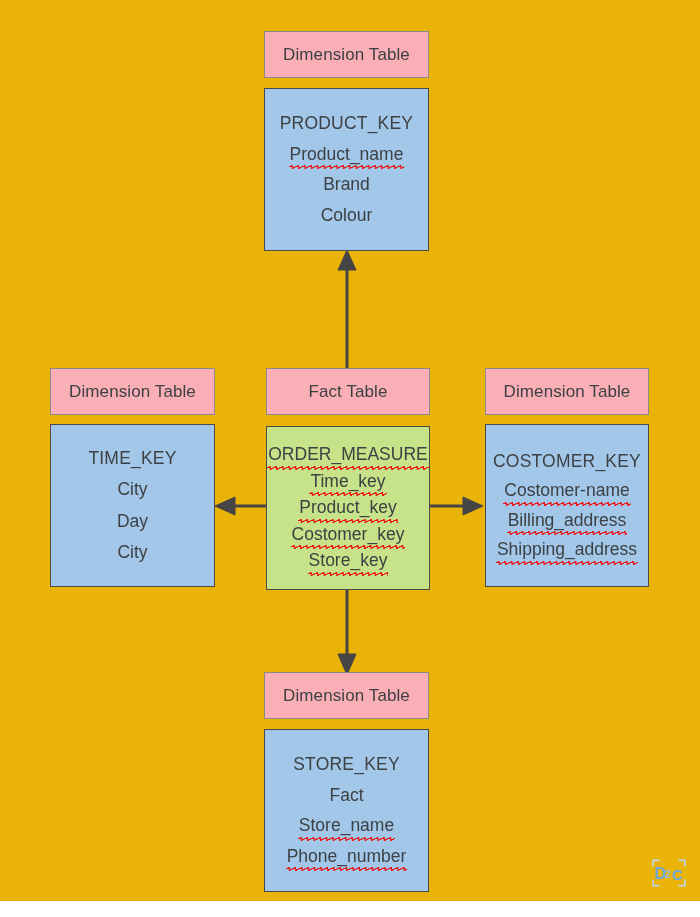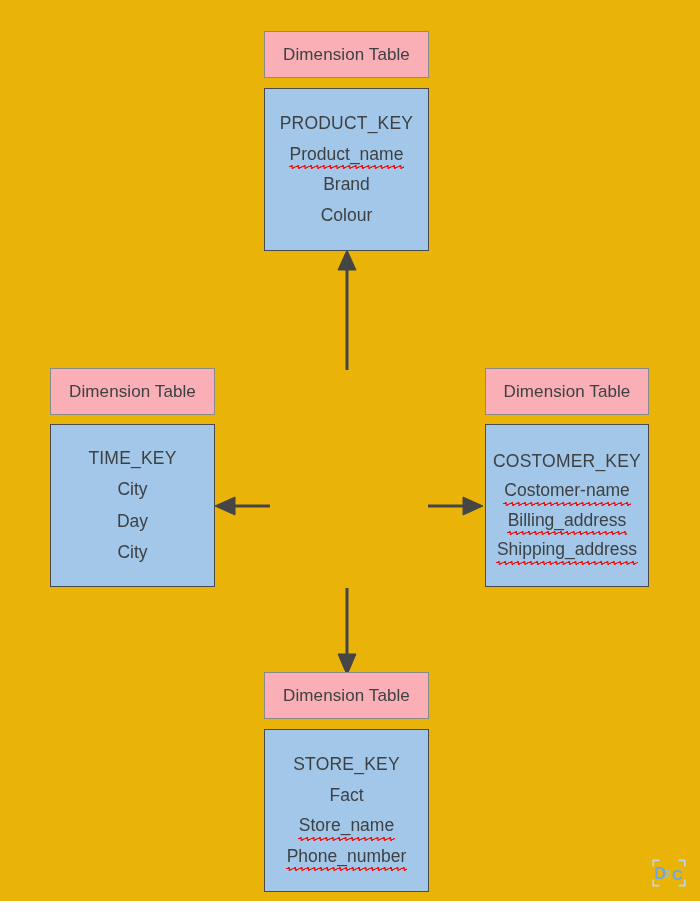--- a/index.html
+++ b/index.html
@@ -127,21 +127,31 @@
     <span>Dimension Table</span>
   </div>
 
   <div class="box dim-box" style="left:50px; top:424px; width:165px; height:163px; gap:14px;">
     <span class="field key">TIME_KEY</span>
     <span class="field">City</span>
     <span class="field">Day</span>
     <span class="field">City</span>
   </div>
 
+  <div class="box hdr-box" style="left:266px; top:368px; width:164px; height:47px;">
+    <span>Fact Table</span>
+  </div>
 
+  <div class="box fact-box" style="left:266px; top:426px; width:164px; height:164px; gap:9px;">
+    <span class="field sq">ORDER_MEASURE</span>
+    <span class="field sq">Time_key</span>
+    <span class="field sq">Product_key</span>
+    <span class="field sq">Costomer_key</span>
+    <span class="field sq">Store_key</span>
+  </div>
 
   <div class="box hdr-box" style="left:485px; top:368px; width:164px; height:47px;">
     <span>Dimension Table</span>
   </div>
 
   <div class="box dim-box" style="left:485px; top:424px; width:164px; height:163px; gap:12px;">
     <span class="field key">COSTOMER_KEY</span>
     <span class="field sq">Costomer-name</span>
     <span class="field sq">Billing_address</span>
     <span class="field sq">Shipping_address</span>

